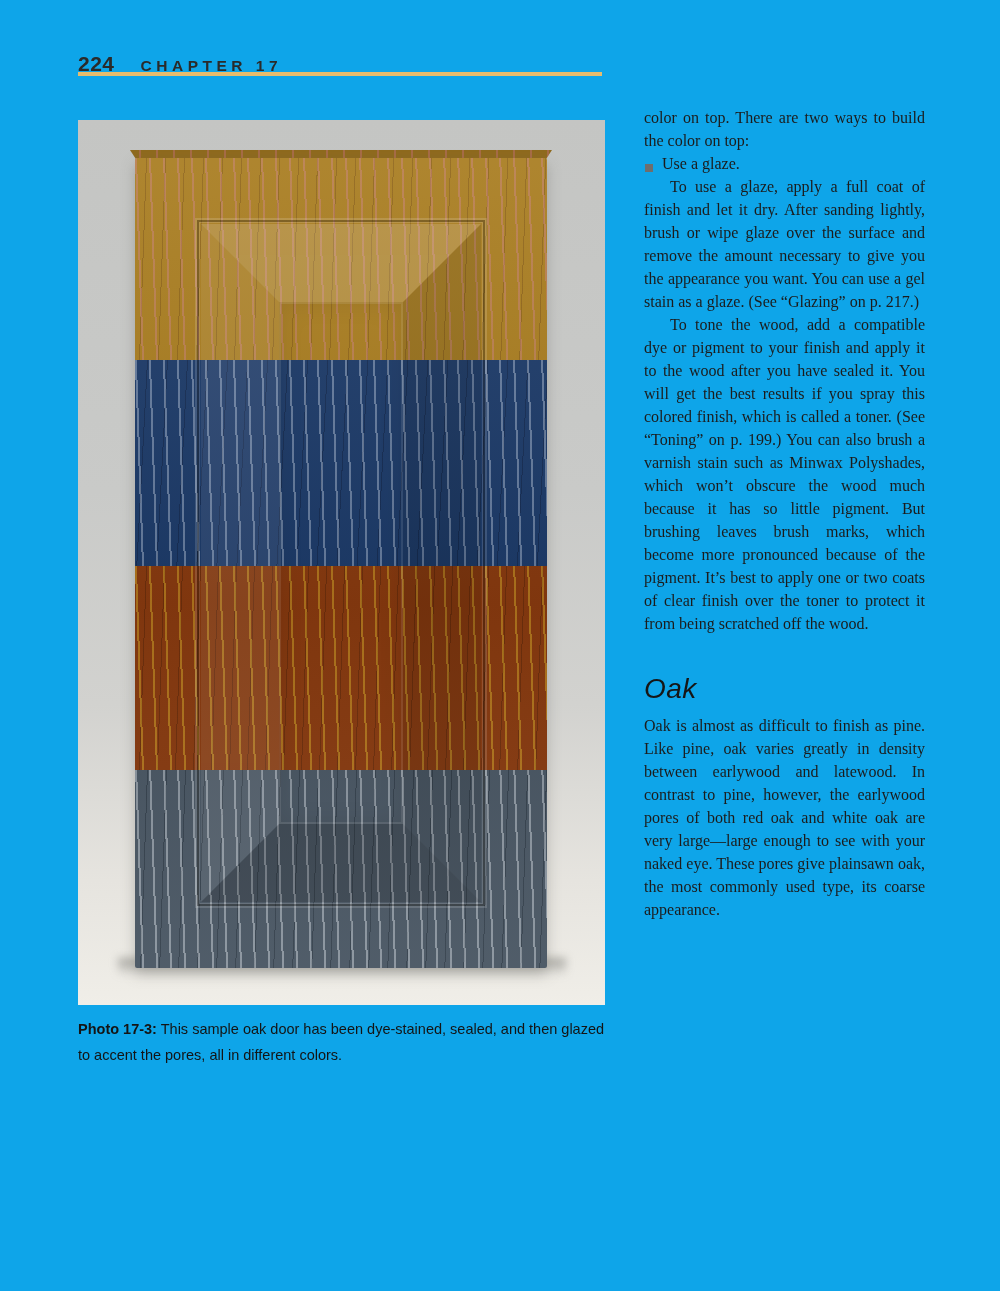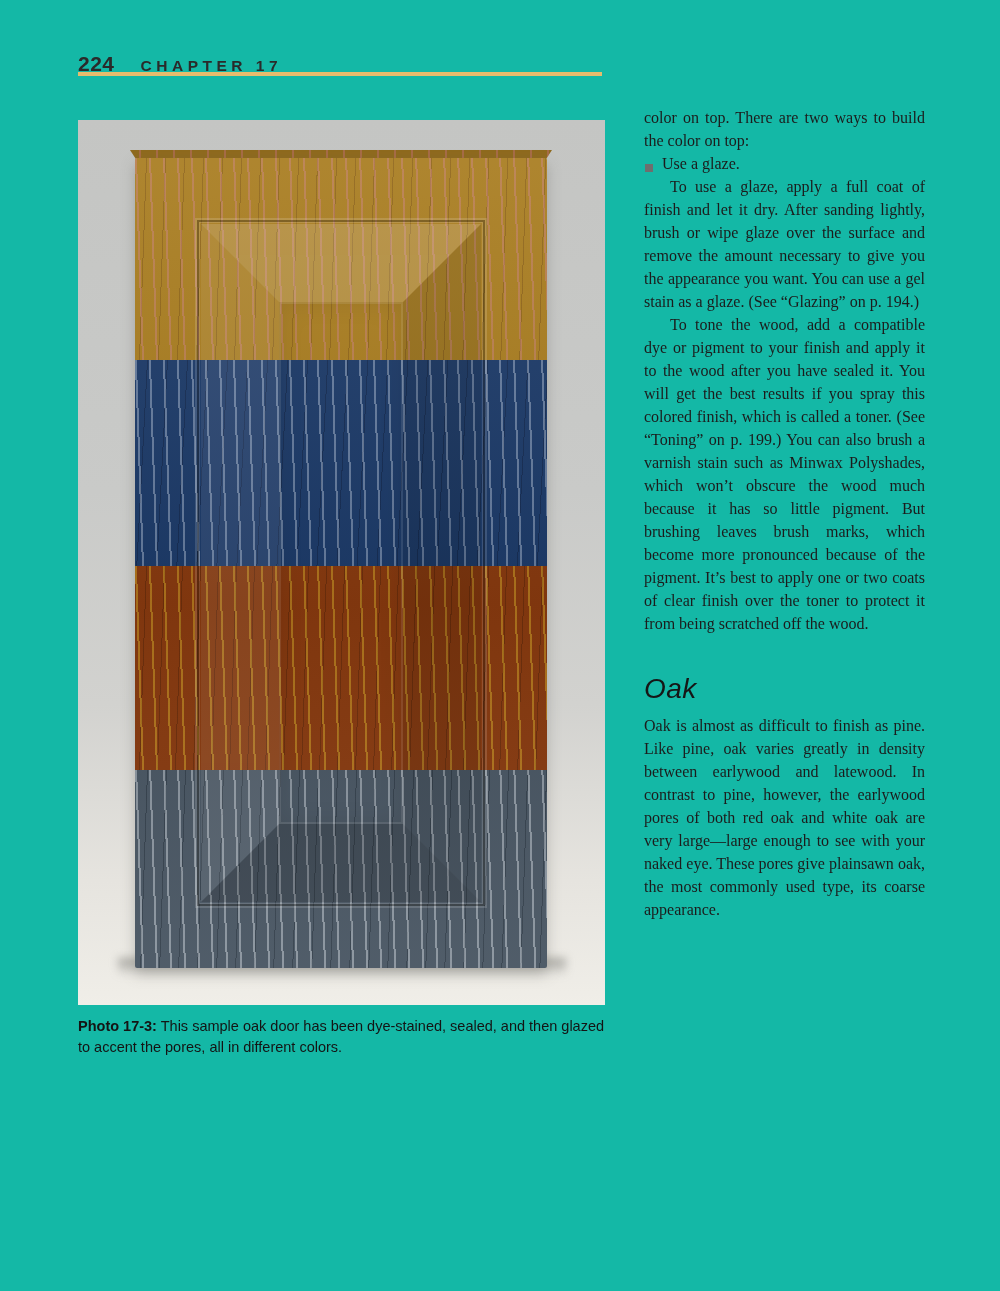--- a/index.html
+++ b/index.html
@@ -1,17 +1,17 @@
 <!DOCTYPE html>
 <html><head>
 <meta charset="utf-8">
 <style>
   html,body{margin:0;padding:0;}
   body{width:1000px;height:1291px;background:#fbfbf9;font-family:"Liberation Serif",serif;color:#1e1e1e;}
-  .page{position:relative;width:1000px;height:1291px;overflow:hidden;background:#14b8a6;}
+  .page{position:relative;width:1000px;height:1291px;overflow:hidden;background:#0ea5e9;}
 
   
   .runhead{position:absolute;left:78px;top:52px;width:524px;font-family:"Liberation Sans",sans-serif;}
   .pagenum{font-size:21px;font-weight:700;color:#2a2a2a;letter-spacing:.5px;}
   .chapter{font-size:15.5px;font-weight:700;color:#2a2a2a;letter-spacing:4.5px;margin-left:26px;}
   .goldrule{position:absolute;left:78px;top:72px;width:524px;height:4px;background:#e7bc6d;}
 
   
   .figure{position:absolute;left:78px;top:120px;width:527px;height:885px;
           background:linear-gradient(180deg,#c4c5c3 0%,#c9cac8 42%,#d2d2cf 66%,#e6e4df 86%,#f0eee8 100%);}
@@ -38,21 +38,21 @@
   
   .frame-line{position:absolute;inset:62px;border:2px solid rgba(20,15,10,.32);
       box-shadow:0 0 0 2px rgba(255,255,255,.15),inset 0 0 0 1px rgba(255,255,255,.14);}
   .panel-bevel{position:absolute;inset:66px;border-style:solid;border-width:78px;
       border-color:rgba(255,255,255,.15) rgba(0,0,0,.10) rgba(0,0,0,.17) rgba(255,255,255,.07);}
   .panel-field{position:absolute;inset:0;box-shadow:inset 0 0 0 2px rgba(255,255,255,.10),inset 0 0 26px rgba(0,0,0,.10);}
   .door-sheen{position:absolute;inset:0;background:linear-gradient(180deg,rgba(255,255,255,.07),rgba(0,0,0,.05) 55%,rgba(255,255,255,.05));}
 
   
   .caption{position:absolute;left:78px;top:1016px;width:531px;font-family:"Liberation Sans",sans-serif;
-           font-size:14.5px;line-height:21px;color:#141414;}
+           font-size:14.5px;line-height:26px;color:#141414;}
   .caption b{font-weight:700;}
 
   
   .col{position:absolute;left:644px;top:106px;width:281px;font-size:16px;line-height:23px;
        text-align:justify;color:#1c1c1c;}
   .col p{margin:0;}
   .col p.ind{text-indent:26px;}
   .bullet{display:flex;align-items:center;text-align:left;}
   .sq{flex:0 0 auto;width:8px;height:8px;background:#6e6e6e;margin:8px 9px 0 1px;}
   .oakhead{font-family:"Liberation Sans",sans-serif;font-style:italic;font-weight:400;
@@ -89,21 +89,21 @@
   </div>
 
   <div class="col">
     <p>color on top. There are two ways to build the color on top:</p>
 
     <div class="bullet">
       <span class="sq"></span>
       <span>Use a glaze.</span>
     </div>
 
-    <p class="ind">To use a glaze, apply a full coat of finish and let it dry. After sanding lightly, brush or wipe glaze over the surface and remove the amount necessary to give you the appearance you want. You can use a gel stain as a glaze. (See “Glazing” on p. 194.)</p>
+    <p class="ind">To use a glaze, apply a full coat of finish and let it dry. After sanding lightly, brush or wipe glaze over the surface and remove the amount necessary to give you the appearance you want. You can use a gel stain as a glaze. (See “Glazing” on p. 217.)</p>
     <p class="ind">To tone the wood, add a compatible dye or pigment to your finish and apply it to the wood after you have sealed it. You will get the best results if you spray this colored finish, which is called a toner. (See “Toning” on p. 199.) You can also brush a varnish stain such as Minwax Polyshades, which won’t obscure the wood much because it has so little pigment. But brushing leaves brush marks, which become more pronounced because of the pigment. It’s best to apply one or two coats of clear finish over the toner to protect it from being scratched off the wood.</p>
 
     <h2 class="oakhead">Oak</h2>
 
     <p>Oak is almost as difficult to finish as pine. Like pine, oak varies greatly in density between earlywood and latewood. In contrast to pine, however, the earlywood pores of both red oak and white oak are very large—large enough to see with your naked eye. These pores give plainsawn oak, the most commonly used type, its coarse appearance.</p>
   </div>
 
 </div>
 
 </body></html>

